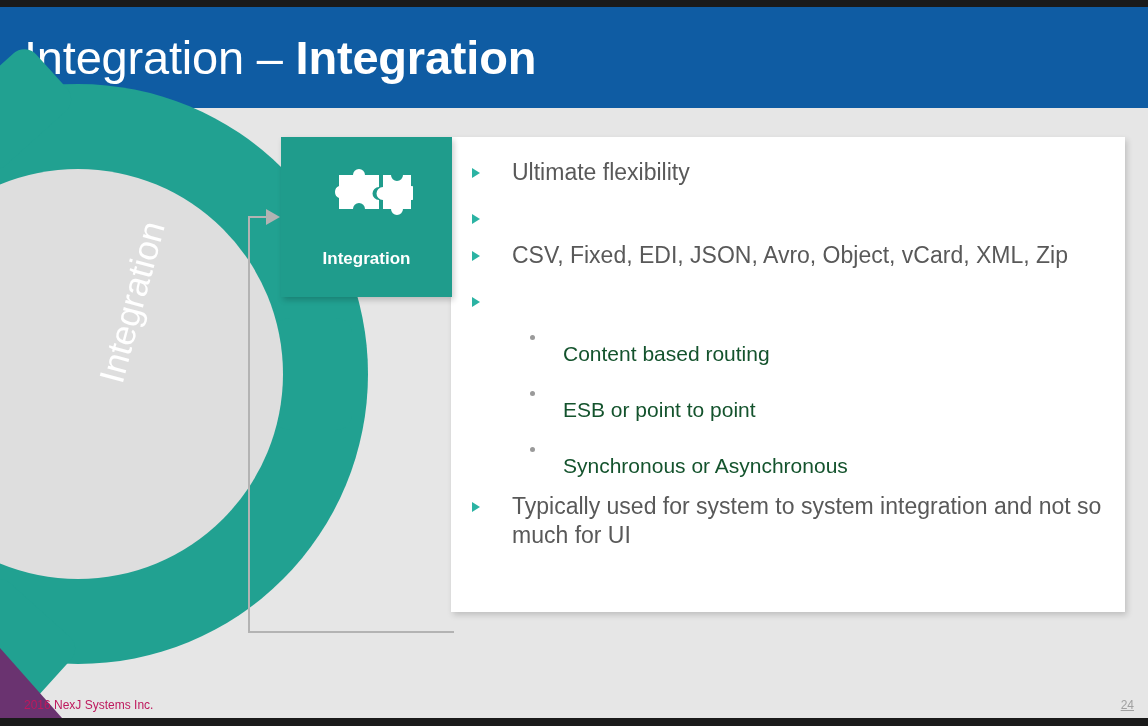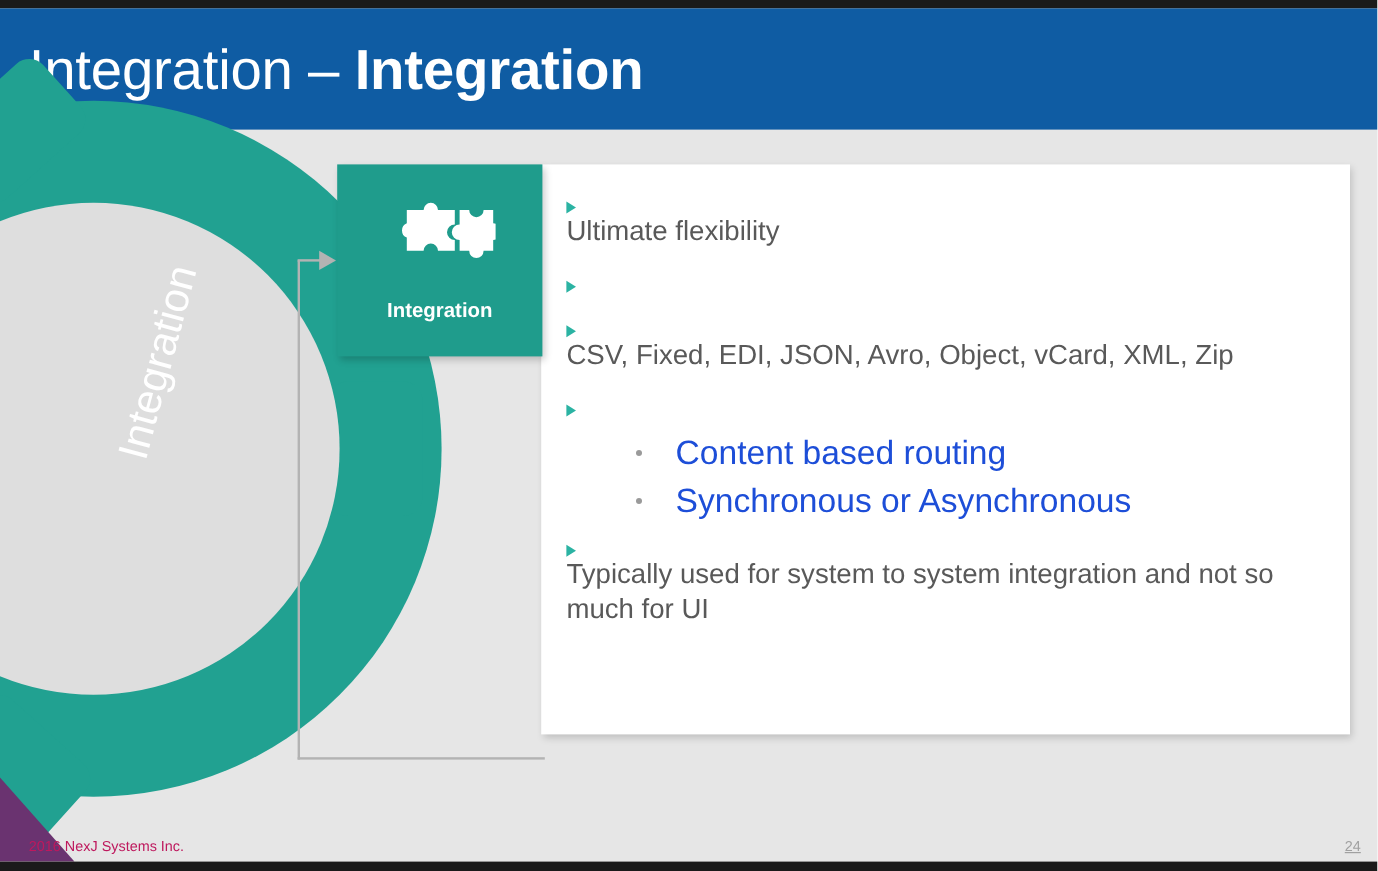--- a/index.html
+++ b/index.html
@@ -212,21 +212,20 @@
     width: 660px;
   }
   .bullet-row {
     position: relative;
     display: flex;
     align-items: flex-start;
     margin-bottom: 17px;
   }
   .bullet-row.lvl1 {
     padding-left: 0;
-    flex-direction: column;
   }
   .bullet-row.lvl2 {
     padding-left: 58px;
     margin-bottom: 13px;
   }
   .bullet-mark-tri {
     flex: 0 0 auto;
     width: 0; height: 0;
     border-left: 8px solid #2bb3a3;
     border-top: 5px solid transparent;
@@ -243,23 +242,24 @@
     margin-right: 28px;
   }
   .bullet-text {
     font-size: 23px;
     line-height: 29px;
     color: #595959;
     font-weight: 400;
     max-width: 590px;
   }
   .bullet-row.lvl2 .bullet-text {
-    font-size: 28px;
+    font-size: 21px;
     line-height: 27px;
-    color: #1d4ed8;
+    color: #14532d;
+    margin-top: 16px;
   }
 
   
   .footer-copyright {
     position: absolute;
     left: 24px;
     bottom: 14px;
     font-size: 12px;
     color: #be185d;
     white-space: nowrap;
@@ -357,20 +357,24 @@
       </div>
       <div class="bullet-row lvl1">
         <div class="bullet-mark-tri"></div>
       </div>
       <div class="bullet-row lvl2">
         <div class="bullet-mark-dot"></div>
         <div class="bullet-text">Content based routing</div>
       </div>
       <div class="bullet-row lvl2">
         <div class="bullet-mark-dot"></div>
+        <div class="bullet-text">ESB or point to point</div>
+      </div>
+      <div class="bullet-row lvl2">
+        <div class="bullet-mark-dot"></div>
         <div class="bullet-text">Synchronous or Asynchronous</div>
       </div>
       <div class="bullet-row lvl1">
         <div class="bullet-mark-tri"></div>
         <div class="bullet-text">Typically used for system to system integration and not so much for UI</div>
       </div>
     </div>
 
   <div class="footer-copyright">2016 NexJ Systems Inc.</div>
   <div class="footer-pagenum">24</div>

